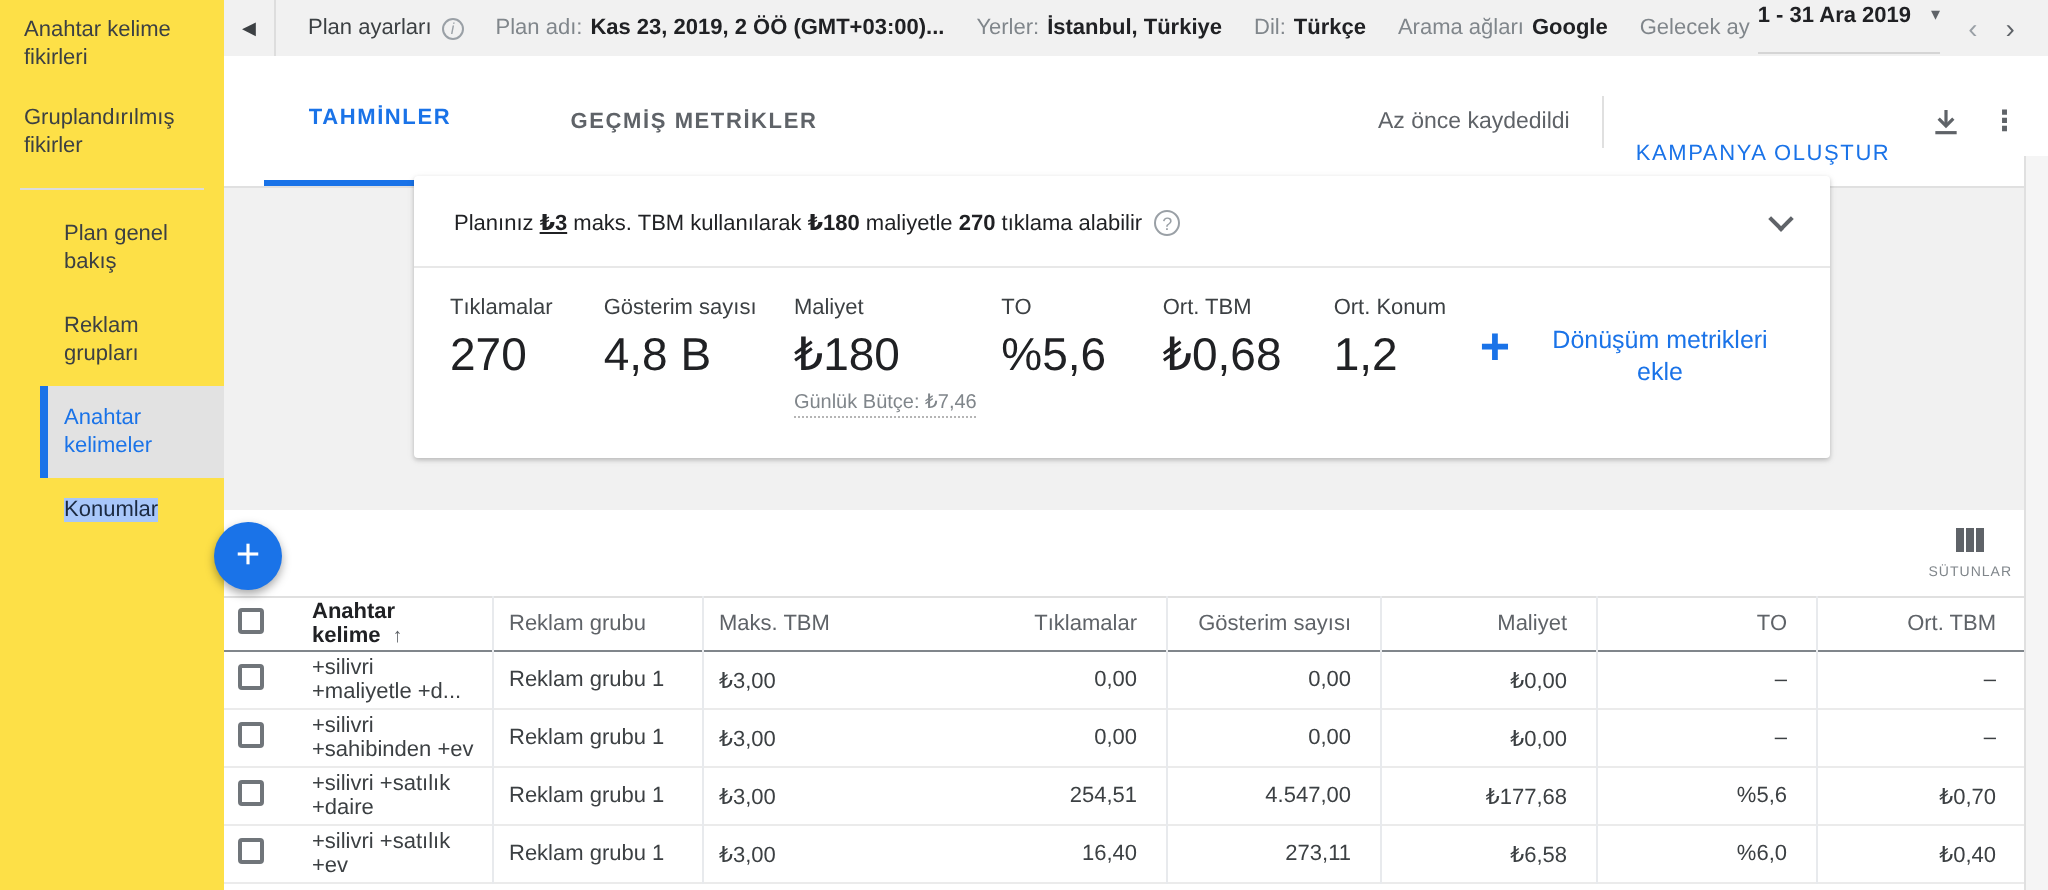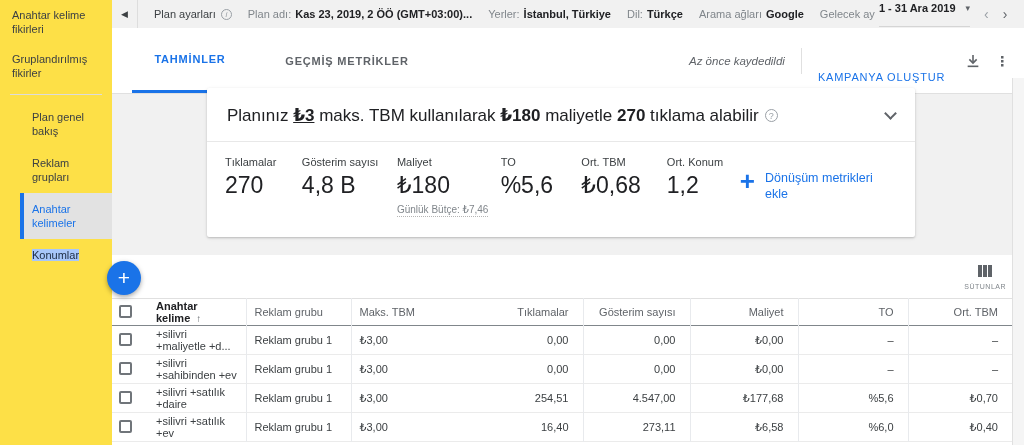--- a/index.html
+++ b/index.html
@@ -32,49 +32,49 @@
   
   .tabbar { position:absolute; left:112px; top:28px; right:0; height:66px; background:#fff;
     border-bottom:1px solid #e0e0e0; display:flex; align-items:stretch; font-size:11px; letter-spacing:.8px; }
   .tab { display:flex; align-items:center; justify-content:center; text-align:center; color:#5f6368;
     font-weight:bold; cursor:pointer; line-height:14px; }
   .tab1 { width:116px; margin-left:20px; }
   .tab2 { width:185px; margin-left:18px; }
   .tab3 { width:170px; margin-left:14px; }
   .tab.active { color:#1a73e8; border-bottom:3px solid #1a73e8; }
   .tab-right { margin-left:auto; display:flex; align-items:center; }
-  .saved { font-style:italic; color:#5f6368; letter-spacing:0; font-size:11.5px; }
+  .saved { color:#5f6368; letter-spacing:0; font-size:11.5px; }
   .tr-divider { width:1px; height:26px; background:#e0e0e0; margin:0 16px; }
   .create-btn { color:#1a73e8; font-weight:normal; cursor:pointer;margin-top:32px; }
   .dl-icon { margin:0 14px 0 20px; cursor:pointer; display:flex; }
   .more-icon { color:#5f6368; font-size:14px; font-weight:bold; margin-right:14px; cursor:pointer; }
 
   
   .right-strip { position:absolute; right:0; top:78px; width:12px; bottom:0; background:#f5f5f5; border-left:1px solid #e0e0e0; }
 
   
   .card { position:absolute; left:207px; top:88px; width:708px; background:#fff; border-radius:2px;
     box-shadow:0 1px 2px rgba(0,0,0,.18), 0 1px 4px rgba(0,0,0,.08); }
   .card-title-row { display:flex; align-items:center; padding:17px 20px 15px 20px; border-bottom:1px solid #e8e8e8; }
-  .card-title { font-size:17px; color:#202124; }
+  .card-title { font-size:11px; color:#202124; }
   .card-title .b { font-weight:bold; }
   .card-title .u { font-weight:bold; text-decoration:underline; }
   .help-circ { display:inline-flex; width:13px; height:13px; border:1px solid #9aa0a6; border-radius:50%;
     color:#9aa0a6; font-size:9px; align-items:center; justify-content:center; margin-left:6px; }
   .chev-down { margin-left:auto; width:9px; height:9px; border-right:2px solid #5f6368; border-bottom:2px solid #5f6368;
     transform:rotate(45deg); margin-top:-4px; cursor:pointer; }
   .card-metrics { display:flex; padding:14px 20px 20px 18px; }
   .metric { margin-right:0; }
   .m-label { font-size:11px; color:#3c4043; margin-bottom:4px; }
   .m-value { font-size:23px; color:#202124; }
   .m-sub { font-size:10px; color:#80868b; border-bottom:1px dotted #b5b5b5; display:inline-block; margin-top:4px; padding-bottom:1px; }
   .mw1{width:80px;} .mw2{width:99px;} .mw3{width:108px;} .mw4{width:84px;} .mw5{width:89px;} .mw6{width:76px;}
   .add-conv { display:flex; align-items:flex-start; color:#1a73e8; font-size:12.5px; margin-top:14px; cursor:pointer; }
   .add-conv .plus { font-size:26px; font-weight:bold; line-height:22px; margin-right:10px; }
-  .add-conv .txt { line-height:16px; width:130px; }
+  .add-conv .txt { line-height:16px; width:130px;text-align:center; }
 
   
   .table-wrap { position:absolute; left:112px; top:255px; width:900px; bottom:0; background:#fff; }
   .fab { position:absolute; left:-5px; top:6px; width:34px; height:34px; border-radius:50%; background:#1a73e8;
     color:#fff; font-size:21px; display:flex; align-items:center; justify-content:center;
     box-shadow:0 2px 5px rgba(0,0,0,.35); cursor:pointer; z-index:3; }
   .columns-ctl { position:absolute; right:6px; top:8px; text-align:center; cursor:pointer; }
   .col-icon { display:inline-flex; gap:1px; }
   .col-icon span { width:4px; height:12px; background:#5f6368; }
   .col-label { font-size:7px; color:#80868b; letter-spacing:.5px; margin-top:2px; }

